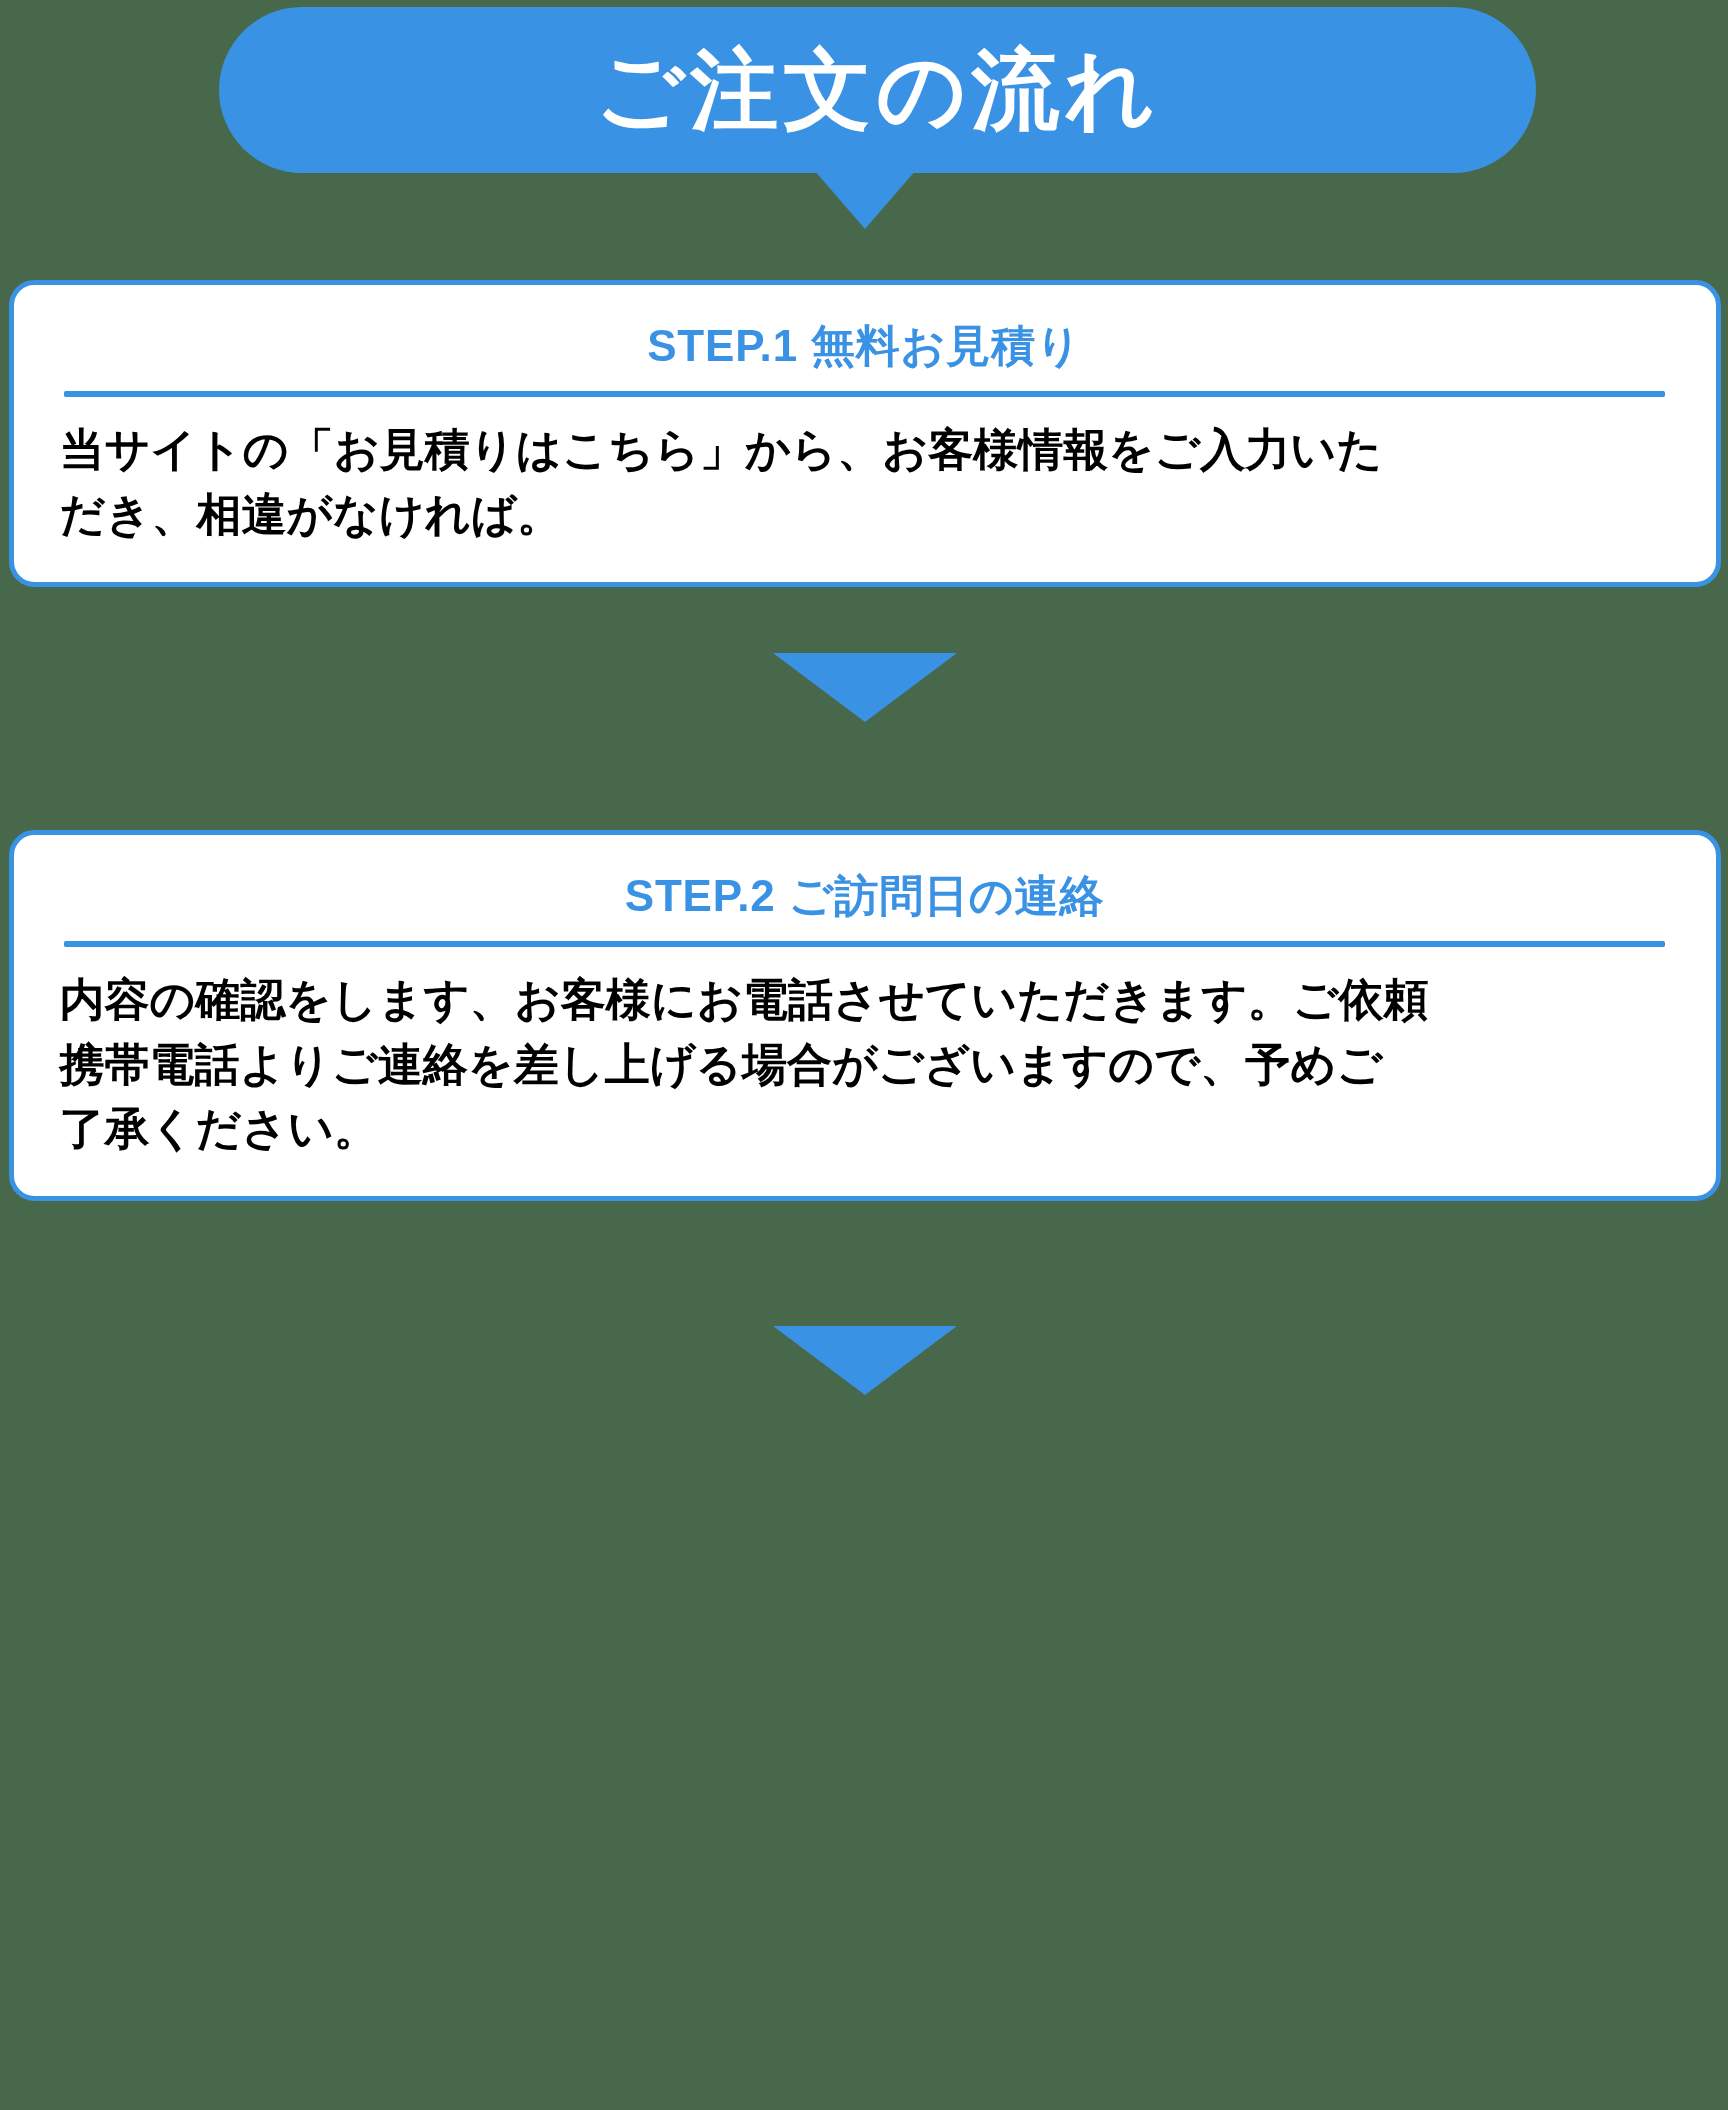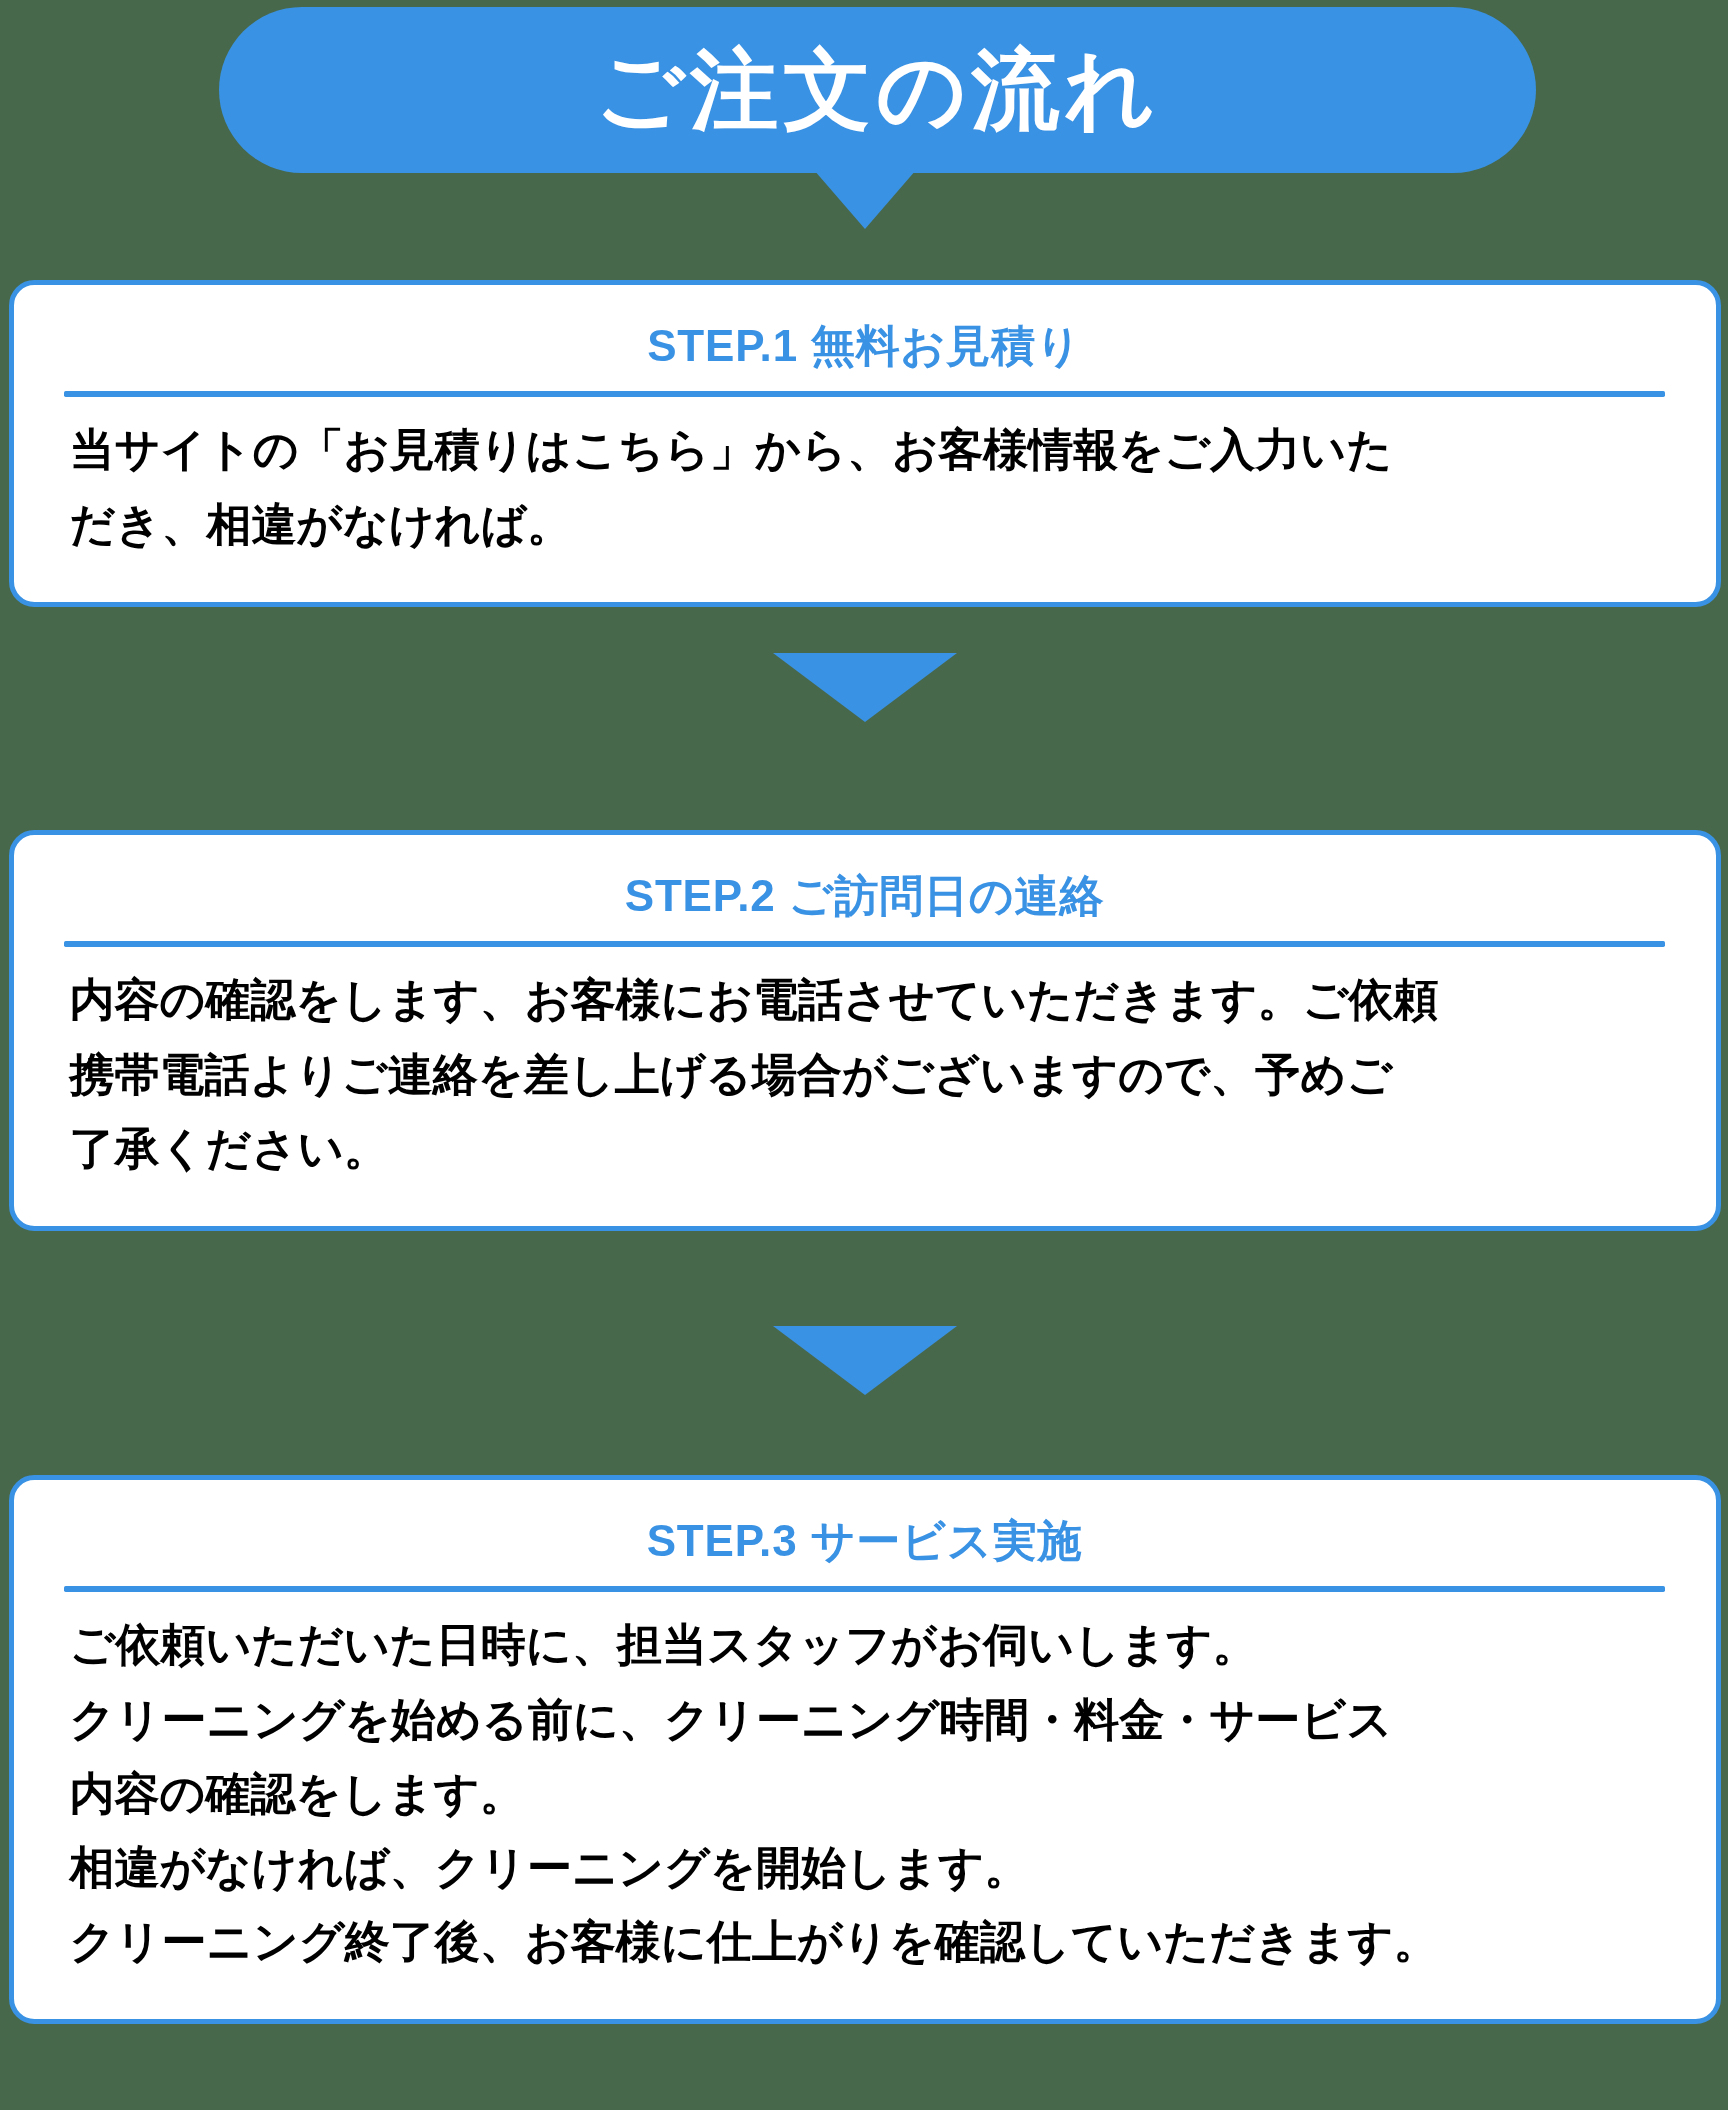--- a/index.html
+++ b/index.html
@@ -91,21 +91,21 @@
     margin: 20.3px 6.8px 22px 6.8px;
     border-radius: 1.7px;
   }
   .card-body {
     color: #000000;
     font-size: 45px;
     font-weight: bold;
     line-height: 1.38;
     letter-spacing: 0px;
   }
-  .card-body p { margin: 12px; }
+  .card-body p { margin: 2px; }
 
   
   .connector {
     position: absolute;
     width: 0;
     height: 0;
     border-left: 92px solid transparent;
     border-right: 92px solid transparent;
     border-top: 69px solid #3a92e4;
   }
@@ -140,26 +140,15 @@
     <div class="card-divider"></div>
     <div class="card-body">
       <p>内容の確認をします、お客様にお電話させていただきます。ご依頼</p>
       <p>携帯電話よりご連絡を差し上げる場合がございますので、予めご</p>
       <p>了承ください。</p>
     </div>
   </div>
 
   <div class="connector connector-2"></div>
 
-  <div class="card card-3">
-    <div class="card-title">STEP.3 サービス実施</div>
-    <div class="card-divider"></div>
-    <div class="card-body">
-      <p>ご依頼いただいた日時に、担当スタッフがお伺いします。</p>
-      <p>クリーニングを始める前に、クリーニング時間・料金・サービス</p>
-      <p>内容の確認をします。</p>
-      <p>相違がなければ、クリーニングを開始します。</p>
-      <p>クリーニング終了後、お客様に仕上がりを確認していただきます。</p>
-    </div>
-  </div>
 
 </div>
 
 
 </body></html>

